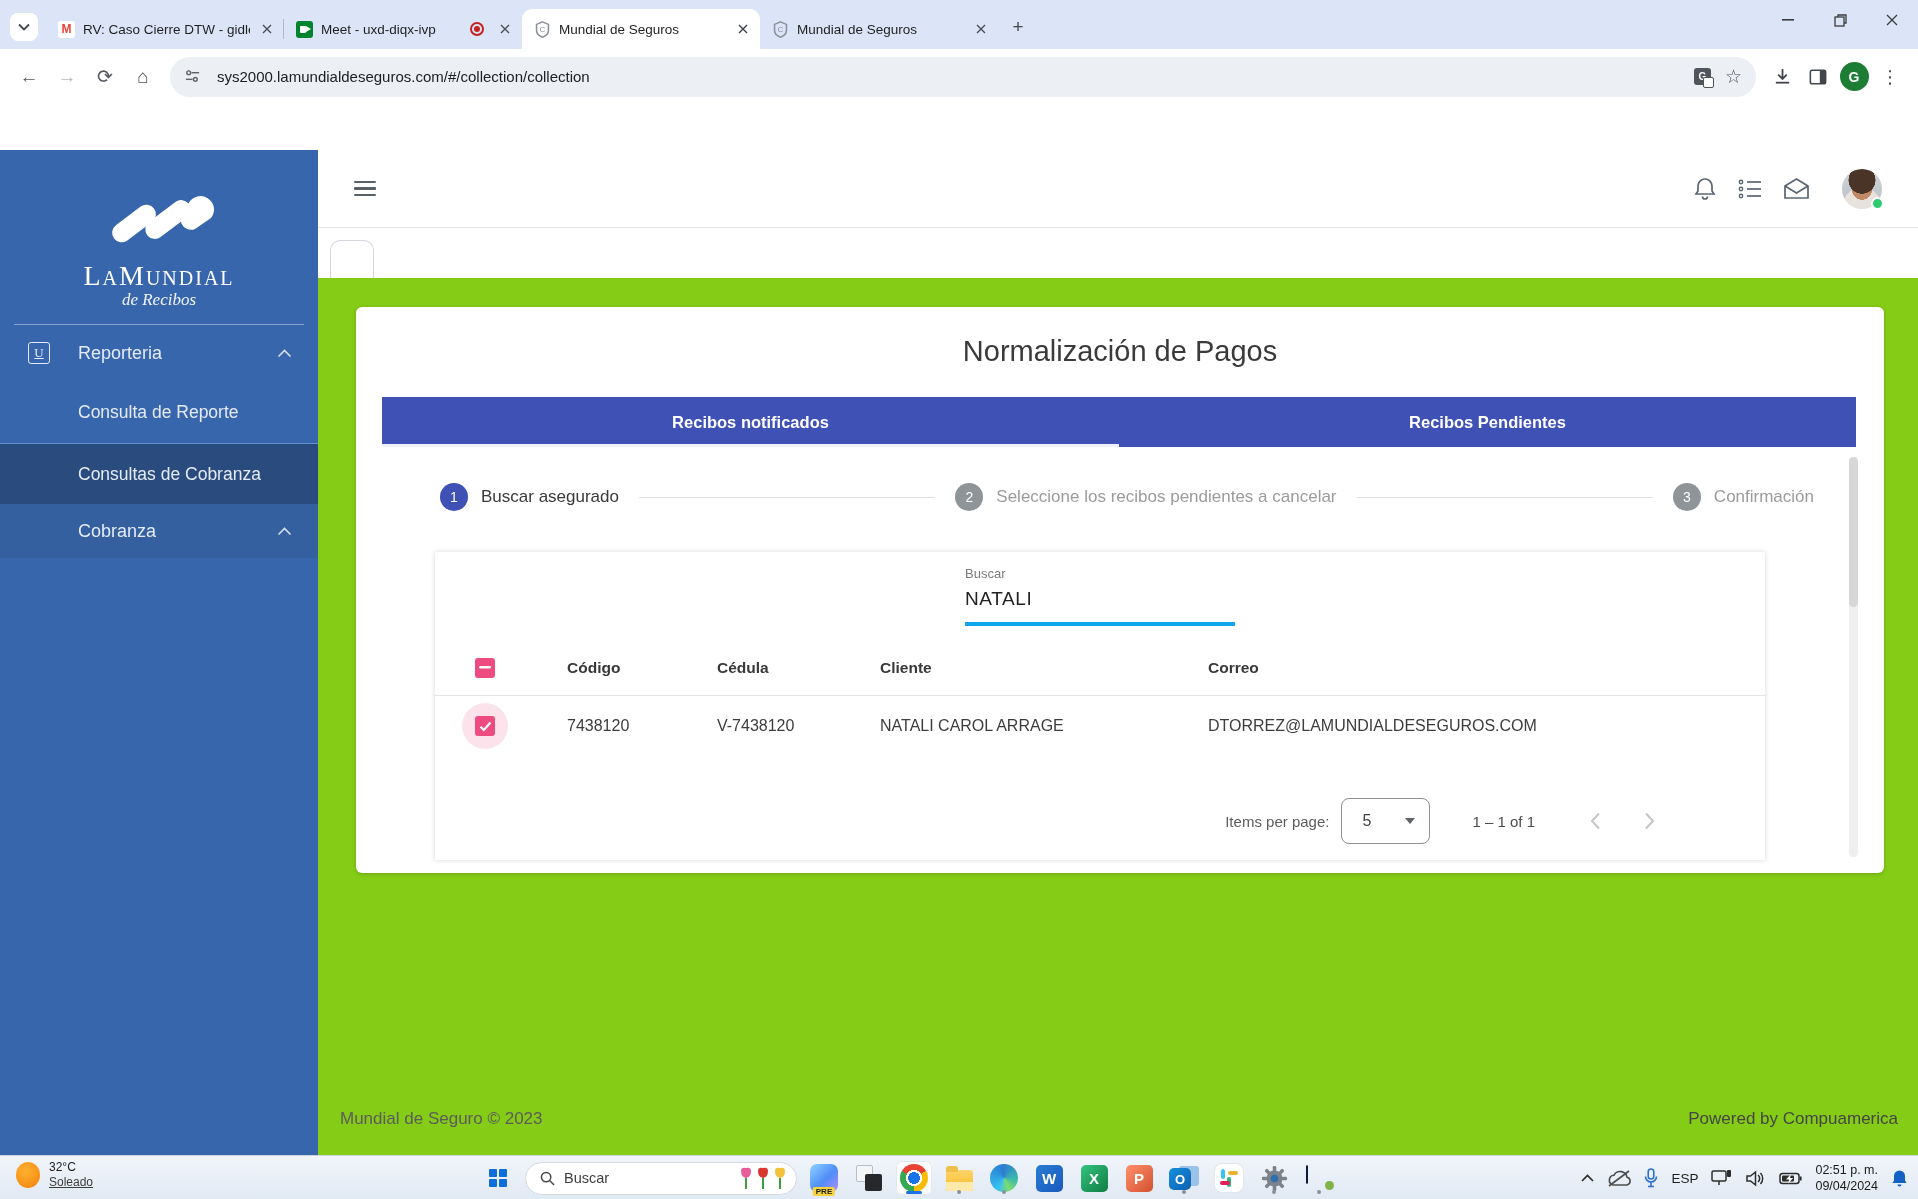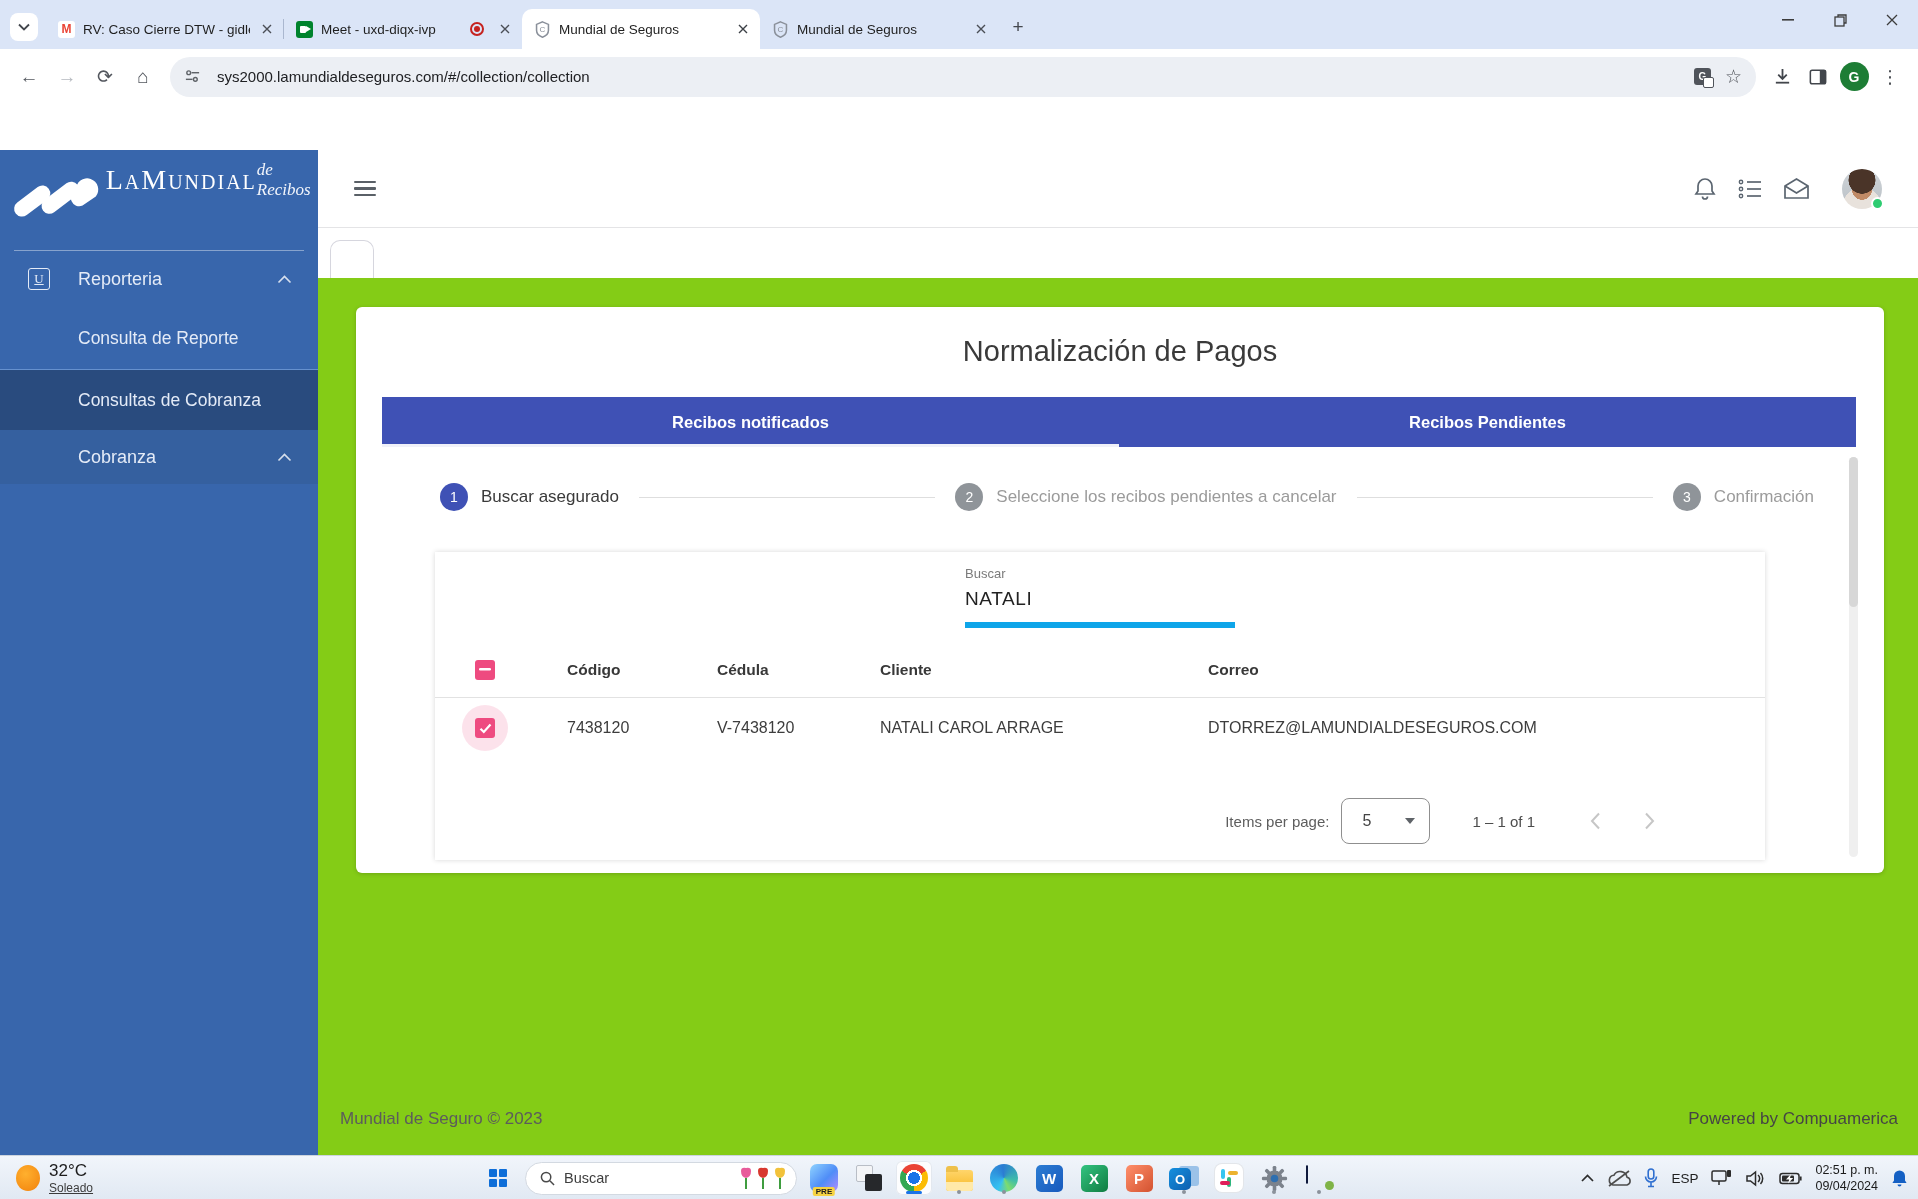--- a/index.html
+++ b/index.html
@@ -36,21 +36,21 @@
   .omni-url { font-size:15px; color:#202124; margin-left:16px; flex:1; white-space:nowrap; overflow:hidden; }
   .trans-ico { width:17px; height:17px; background:#50545b; border-radius:3px; position:relative; color:#fff; font-size:10px; font-weight:bold; display:flex; align-items:center; justify-content:center; margin-right:14px; }
   .trans-ico::after { content:""; position:absolute; right:-3px; bottom:-3px; width:9px; height:9px; background:#fff; border:1.4px solid #50545b; border-radius:2px; }
   .star { font-size:19px; color:#4b4f55; }
   .tool-ico { width:36px; height:36px; display:flex; align-items:center; justify-content:center; flex:none; }
   .avatar-g { width:29px; height:29px; border-radius:50%; background:#1d7d35; color:#fff; font-size:14px; font-weight:bold; display:flex; align-items:center; justify-content:center; }
   .kebab { font-size:18px; color:#42464c; }
 
   
   .sidebar { position:absolute; left:0; top:150px; width:318px; bottom:44px; background:#3866ac; color:#e9effa; }
-  .logo-wrap { display:flex; flex-direction:row; padding-top:12px; }
+  .logo-wrap { display:flex; flex-direction:column; align-items:center; padding-top:12px;margin-top:22px; }
   .brand { font-family:"Liberation Serif",serif; font-variant:small-caps; font-size:28px; letter-spacing:2px; color:#fff; margin-top:2px; }
   .brand-sub { font-family:"Liberation Serif",serif; font-style:italic; font-size:17px; color:#f2f5fb; margin-top:-2px; }
   .side-div { border-top:1px solid rgba(255,255,255,.4); margin:14px 14px 0 14px; }
   .mi { display:flex; align-items:center; padding:0 26px 0 28px; font-size:18px; color:#e4ebf7; }
   .mi .grow { flex:1; }
   .mi-reporteria { height:56px; }
   .mi-sub { height:62px; padding-left:78px; font-size:17.5px; }
   .group-div { border-top:1px solid rgba(140,180,235,.55); }
   .mi-cobranza { height:54px; background:#35609f; }
   .mi-active { height:60px; background:#294b7e; padding-left:78px; font-size:17.5px; }
@@ -83,21 +83,21 @@
   .step { display:flex; align-items:center; gap:13px; flex:none; }
   .step-circle { width:28px; height:28px; border-radius:50%; color:#fff; font-size:14px; display:flex; align-items:center; justify-content:center; background:#8f9499; }
   .step.active .step-circle { background:#3f51b5; }
   .step-label { font-size:17px; color:#9b9b9b; }
   .step.active .step-label { color:#3a3a3a; }
   .step-line { flex:1; border-top:1px solid #dedede; margin:0 20px; }
 
   .panel { position:absolute; left:79px; top:245px; width:1330px; height:308px; background:#fff; box-shadow:0 0 5px rgba(0,0,0,.16); display:flex; flex-direction:column; }
   .search-field { width:270px; margin:14px auto 0; }
   .search-label { font-size:13px; color:#7b7b7b; }
-  .search-value { font-size:19px; color:#222; letter-spacing:.6px; margin-top:7px; padding-bottom:12px; border-bottom:6px solid #0ea5e9; }
+  .search-value { font-size:19px; color:#222; letter-spacing:.6px; margin-top:7px; padding-bottom:12px; border-bottom:4px solid #0ea5e9; }
 
   .tbl-head,.tbl-row { display:grid; grid-template-columns:92px 150px 163px 328px 1fr; align-items:center; padding-left:40px; }
   .tbl-head { height:56px; margin-top:14px; border-bottom:1px solid #e2e2e2; font-weight:bold; font-size:15.5px; color:#383838; }
   .tbl-row { height:60px; font-size:16px; color:#3d3d3d; }
   .cb { width:20px; height:20px; border-radius:3px; background:#ee4b80; display:flex; align-items:center; justify-content:center; }
   .ripple { width:46px; height:46px; margin-left:-13px; border-radius:50%; background:rgba(238,75,128,.16); display:flex; align-items:center; justify-content:center; }
 
   .paginator { margin-top:auto; display:flex; align-items:center; justify-content:flex-end; padding:0 104px 16px 0; gap:0; font-size:15px; color:#5d5d5d; }
   .pg-select { width:89px; height:46px; border:1px solid #8f8f8f; border-radius:8px; margin-left:12px; display:flex; align-items:center; padding:0 14px 0 20px; font-size:16px; color:#444; }
   .pg-caret { margin-left:auto; width:0; height:0; border-left:5.5px solid transparent; border-right:5.5px solid transparent; border-top:6px solid #5f6368; }
@@ -109,21 +109,21 @@
   .vscroll i { display:block; width:9px; height:150px; background:#d7d7d7; border-radius:5px; }
 
   .footer-left { position:absolute; left:22px; bottom:26px; font-size:17px; color:#5c5c5c; }
   .footer-right { position:absolute; right:20px; bottom:26px; font-size:17px; color:#454545; }
 
   
   .taskbar { position:absolute; left:0; right:0; bottom:0; height:44px; background:linear-gradient(#f1f5fb,#e1e9f3); border-top:1px solid #ccd4de; }
   .tb-weather { position:absolute; left:16px; top:4px; display:flex; align-items:center; gap:9px; }
   .sun { width:24px; height:26px; border-radius:50%; background:radial-gradient(circle at 40% 35%, #ffb02e, #f2820c); }
   .tb-wtxt { display:flex; flex-direction:column; line-height:1.25; }
-  .tb-temp { font-size:17px; color:#1c1c1c; }
+  .tb-temp { font-size:12px; color:#1c1c1c; }
   .tb-cond { font-size:12px; color:#3c3c3c;text-decoration:underline; }
   .tb-center { position:absolute; left:480px; top:5px; display:flex; align-items:center; gap:9px; }
   .wingrid { width:18px; height:18px; display:grid; grid-template-columns:1fr 1fr; gap:1.8px; }
   .wingrid i { background:#0e6ed8; border-radius:1px; }
   .tb-search { width:272px; height:33px; background:#fff; border:1px solid #d3d9e1; border-radius:17px; display:flex; align-items:center; padding:0 6px 0 14px; gap:9px; }
   .tb-search span { font-size:14.5px; color:#3e3e3e; flex:1; }
   .tb-ico { width:36px; height:34px; border-radius:6px; display:flex; align-items:center; justify-content:center; position:relative; }
   .tb-ico.open { background:#fdfdfe; box-shadow:inset 0 0 0 1px #e3e8ef; }
   .tb-ico.open::after { content:""; position:absolute; bottom:1px; left:10px; right:10px; height:3px; border-radius:2px; background:#1a73e8; }
   .tb-ico.dot::after { content:""; position:absolute; bottom:1px; left:50%; margin-left:-2px; width:4px; height:4px; border-radius:50%; background:#8b929b; }

